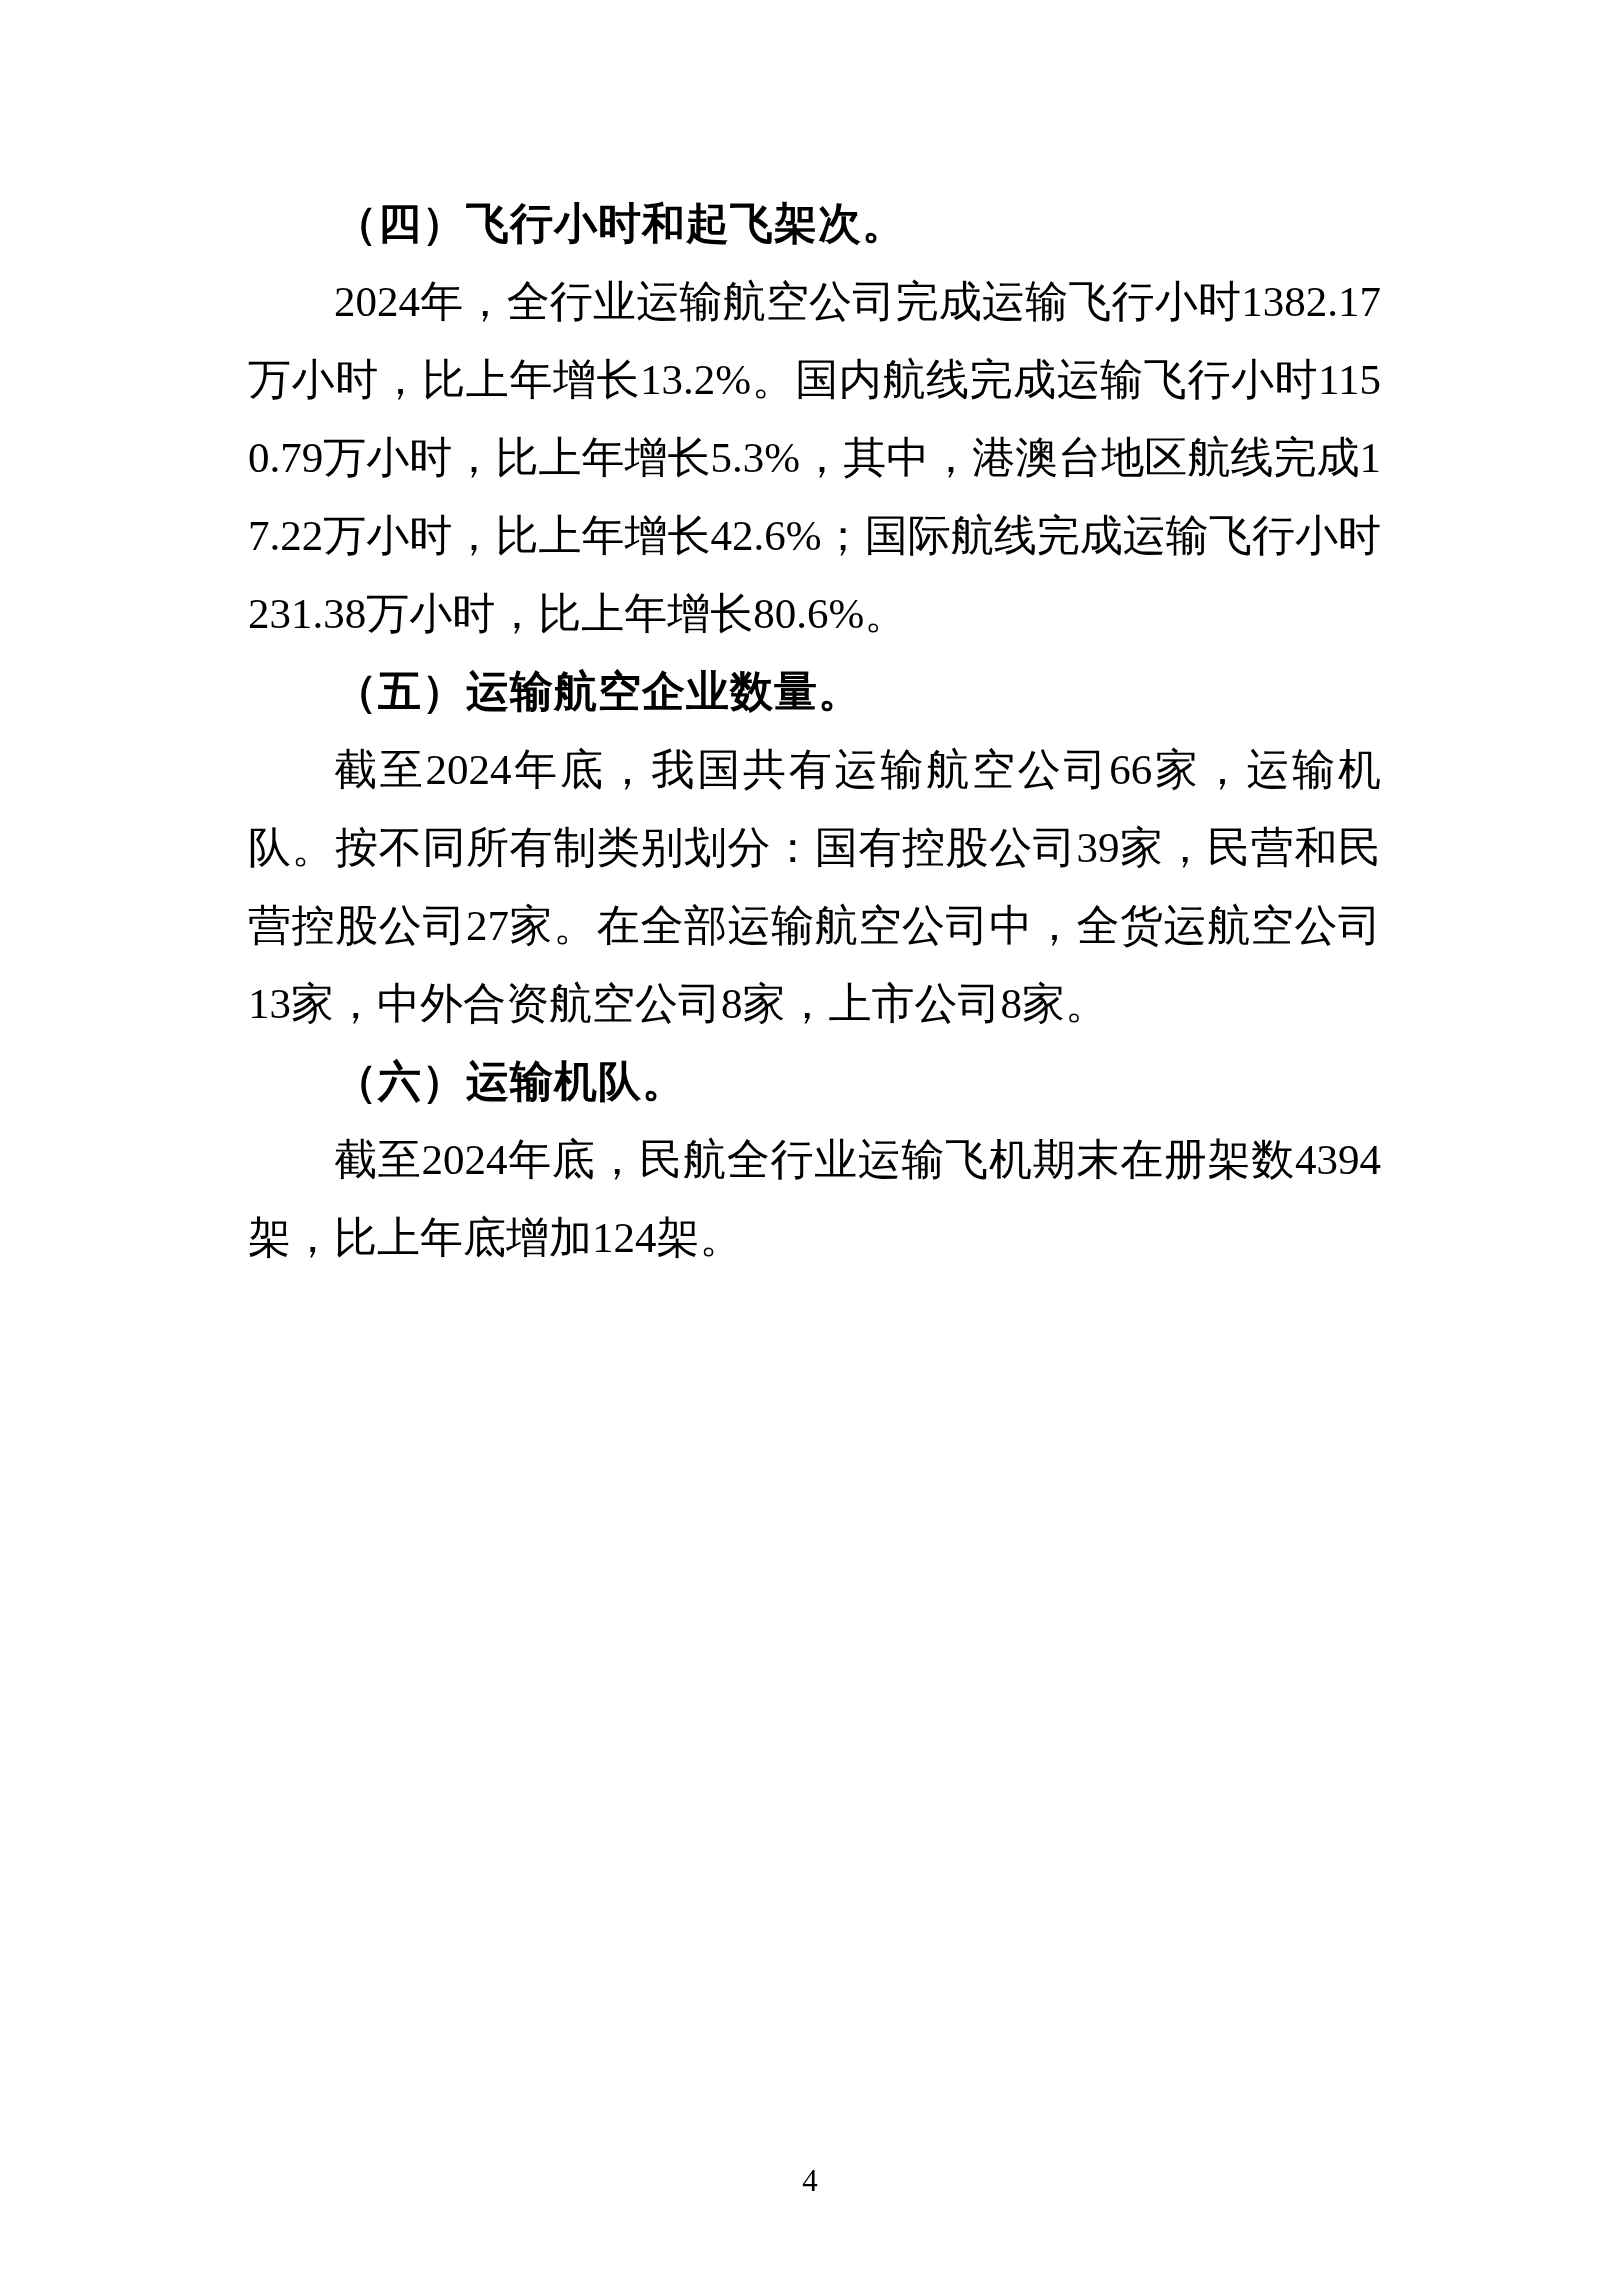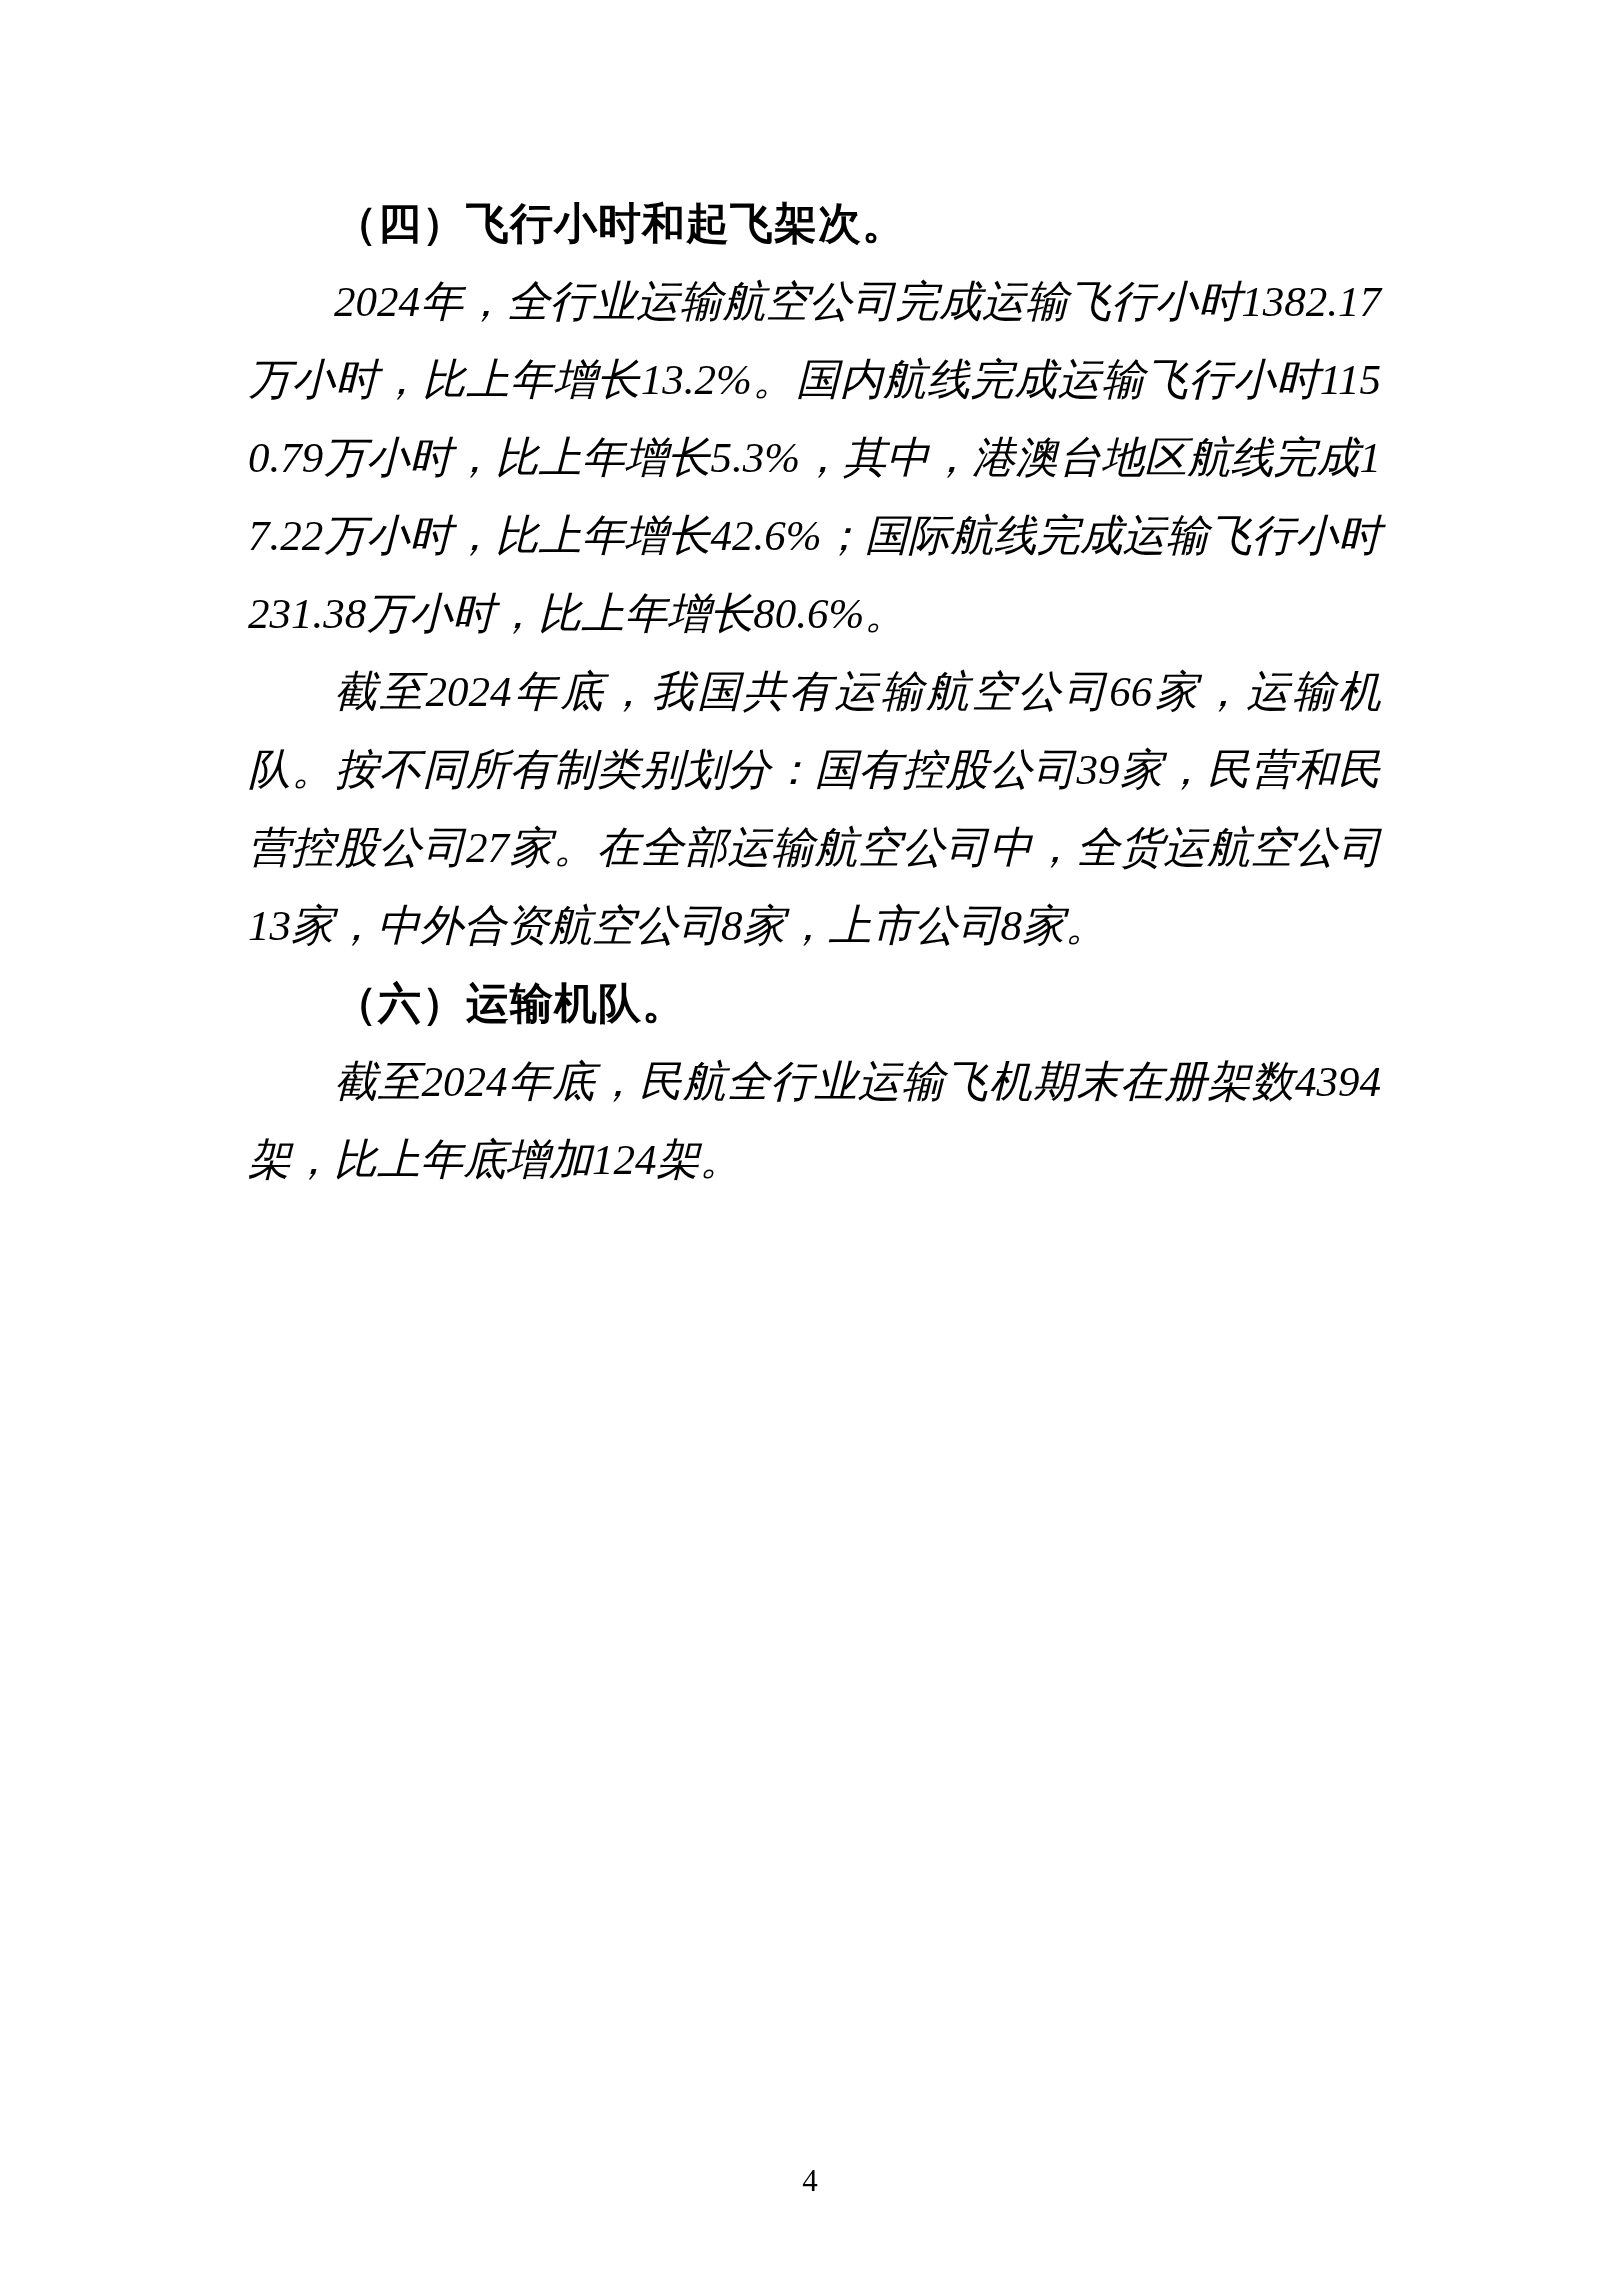--- a/index.html
+++ b/index.html
@@ -30,21 +30,20 @@
     letter-spacing: 1px;
   }
   .para {
     font-size: 43px;
     line-height: 78px;
     margin: 0;
     text-indent: 2em;
     text-align: justify;
     text-justify: inter-ideograph;
     word-break: break-all;
-    font-style: italic;
   }
   .page-number {
     position: absolute;
     top: 2161px;
     left: 0;
     right: 0;
     text-align: center;
     font-size: 31px;
     line-height: 39px;
   }
@@ -53,20 +52,21 @@
 <body>
 
 <div class="page">
 
   <h2 class="sec-heading">（四）飞行小时和起飞架次。</h2>
 
   <p class="para">2024年，全行业运输航空公司完成运输飞行小时1382.17万小时，比上年增长13.2%。国内航线完成运输飞行小时1150.79万小时，比上年增长5.3%，其中，港澳台地区航线完成17.22万小时，比上年增长42.6%；国际航线完成运输飞行小时231.38万小时，比上年增长80.6%。</p>
 
 
 
+  <h2 class="sec-heading">（五）运输航空企业数量。</h2>
 
   <p class="para">截至2024年底，我国共有运输航空公司66家，运输机队。按不同所有制类别划分：国有控股公司39家，民营和民营控股公司27家。在全部运输航空公司中，全货运航空公司13家，中外合资航空公司8家，上市公司8家。</p>
 
   <h2 class="sec-heading">（六）运输机队。</h2>
 
   <p class="para">截至2024年底，民航全行业运输飞机期末在册架数4394架，比上年底增加124架。</p>
 
 </div>
 
 <div class="page-number">4</div>

